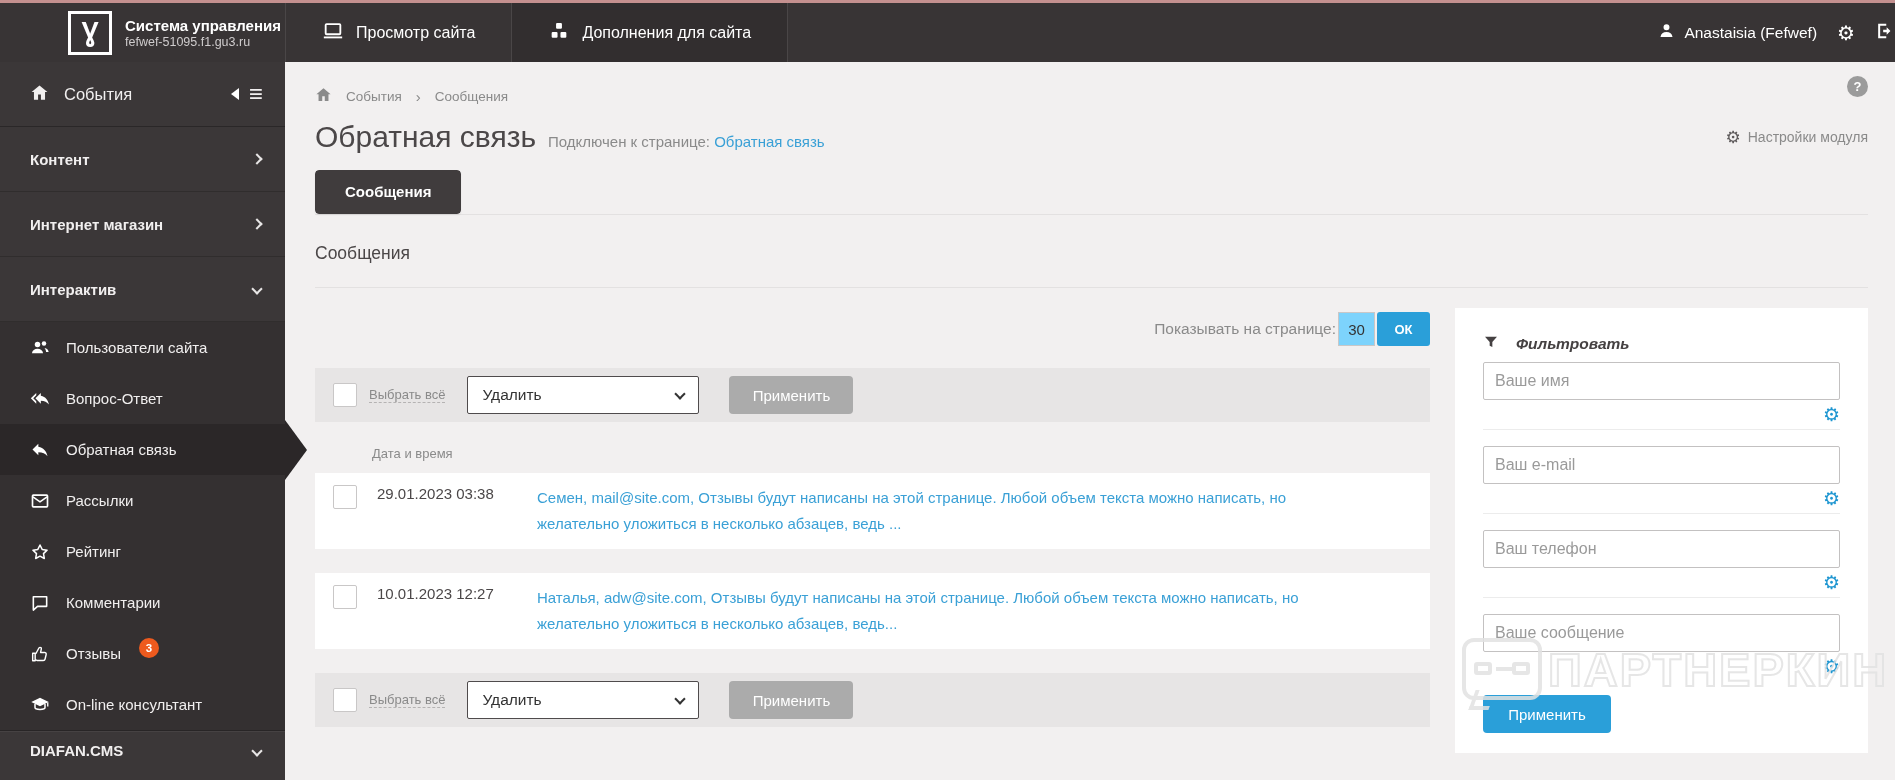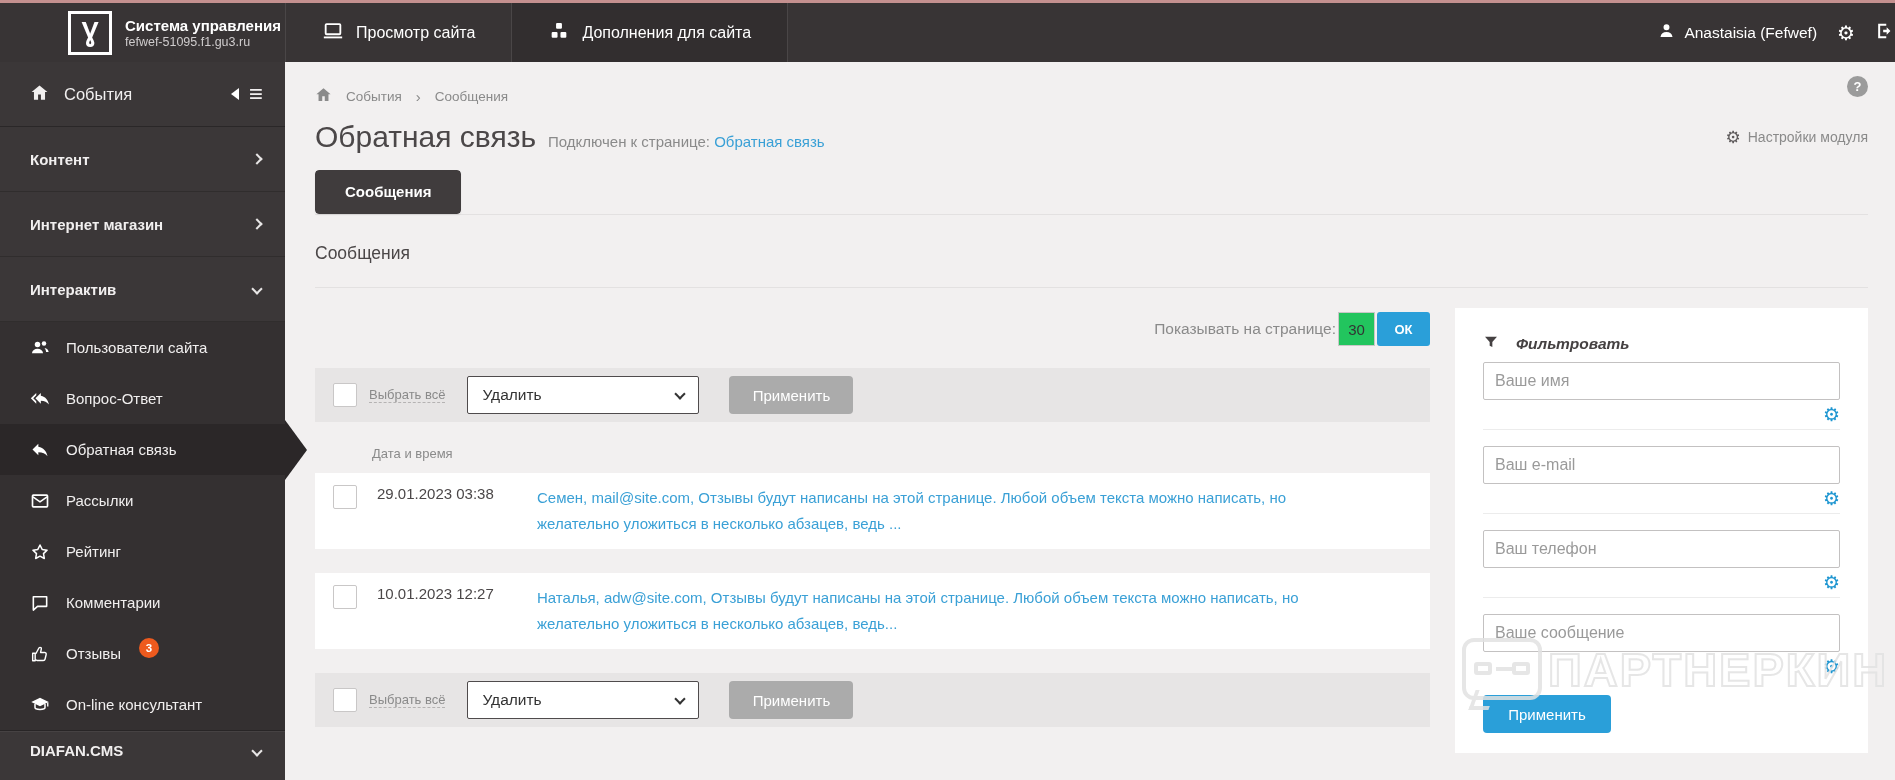--- a/index.html
+++ b/index.html
@@ -74,21 +74,21 @@
   .tab { padding:0 30px; height:44px; line-height:44px; font-size:15px; font-weight:bold; cursor:pointer; }
   .tab.active { background:#403c3d; color:#fff; border-radius:4px; }
   .hr { height:1px; background:#e3e1e1; }
   .hr.tabs-hr { margin-top:0; }
   .section-title { margin-top:28px; font-size:17.5px; color:#4b4748; }
   .hr.sec-hr { margin-top:23px; }
   .main-row { display:flex; align-items:flex-start; }
   .list-col { width:1115px; flex:none; }
   .pag-row { display:flex; justify-content:flex-end; align-items:center; gap:2px; margin-top:24px;
              font-size:15.5px; color:#8a8a8a; }
-  .pag-input { width:37px; height:34px; border:1px solid #c9c7c7; background:#22c55e; text-align:center;
+  .pag-input { width:37px; height:34px; border:1px solid #c9c7c7; background:#7dd3fc; text-align:center;
                font-size:15px; color:#333; font-family:"Liberation Sans",sans-serif; }
   .btn-ok { width:53px; height:34px; background:#2a9fd9; border:none; border-radius:3px; color:#fff;
             font-size:13px; font-weight:bold; cursor:pointer; font-family:"Liberation Sans",sans-serif; }
   .toolbar { margin-top:22px; height:54px; background:#e7e5e5; display:flex; align-items:center; padding:0 18px; }
   .toolbar.second { margin-top:14px; }
   .cb { width:24px; height:24px; background:#fff; border:1px solid #c9c7c7; border-radius:2px;
         flex:none; cursor:pointer; }
   .select-all { margin-left:12px; font-size:13px; color:#8a8a8a; border-bottom:1px dashed #b5b3b3;
                 cursor:pointer; }
   .fake-select { margin-left:22px; width:232px; height:38px; background:#fff; border:1px solid #4f4b4c;

